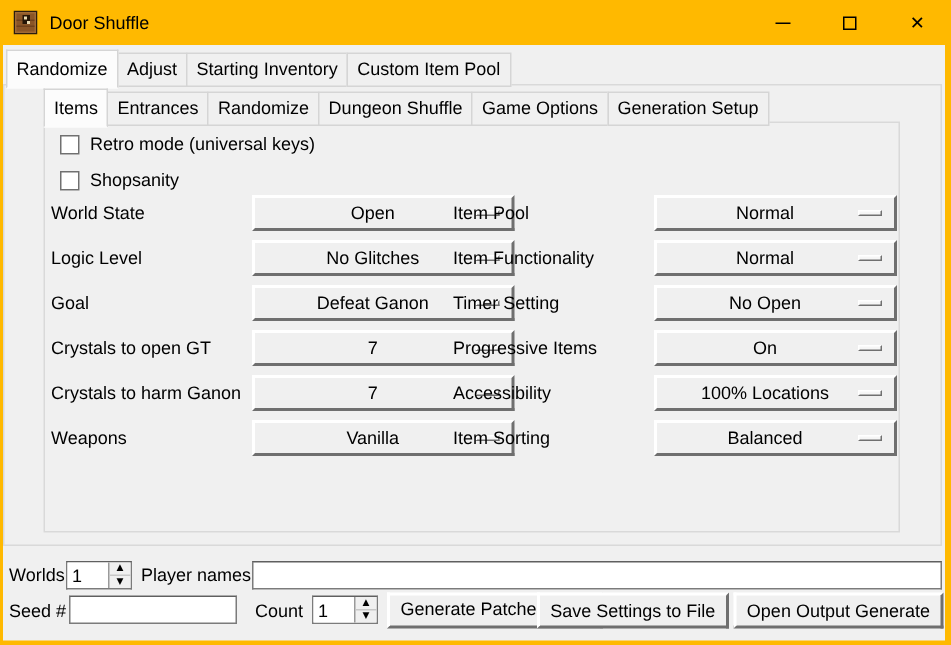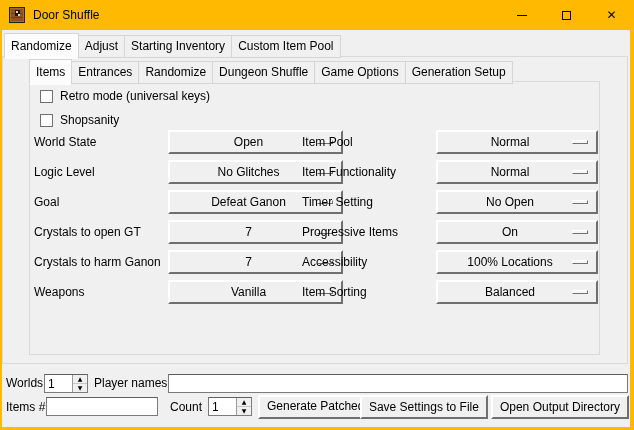--- a/index.html
+++ b/index.html
@@ -258,31 +258,31 @@
     <div class="spin" style="left:42px; top:344px; width:44px; height:19px;">
       <input class="spin-val" value="1" style="">
       <div class="spin-arrows">
         <div class="spin-arrow up">▲</div>
         <div class="spin-arrow">▼</div>
       </div>
     </div>
     <span class="blabel" style="left:92px; top:344px;">Player names</span>
     <input class="entry" style="left: 166px; top: 344px; width: 460px; height: 19px;" value="">
 
-    <span class="blabel" style="left:4px; top:368px;">Items #</span>
+    <span class="blabel" style="left:4px; top:368px;">Seed #</span>
     <input class="entry" style="left: 44px; top: 367px; width: 112px; height: 19px;" value="">
     <span class="blabel" style="left:168px; top:368px;">Count</span>
     <div class="spin" style="left:206px; top:367px; width:44px; height:19px;">
       <input class="spin-val" value="1" style="">
       <div class="spin-arrows">
         <div class="spin-arrow up">▲</div>
         <div class="spin-arrow">▼</div>
       </div>
     </div>
     <div class="btn raised" style="left:256px; top:365px;">Generate Patched Rom</div>
 
     <div class="btn-group">
       <div class="btn raised">Save Settings to File</div>
-      <div class="btn raised">Open Output Directory</div>
+      <div class="btn raised">Open Output Generate</div>
     </div>
 
   </div>
 </div>
 
 </body></html>

